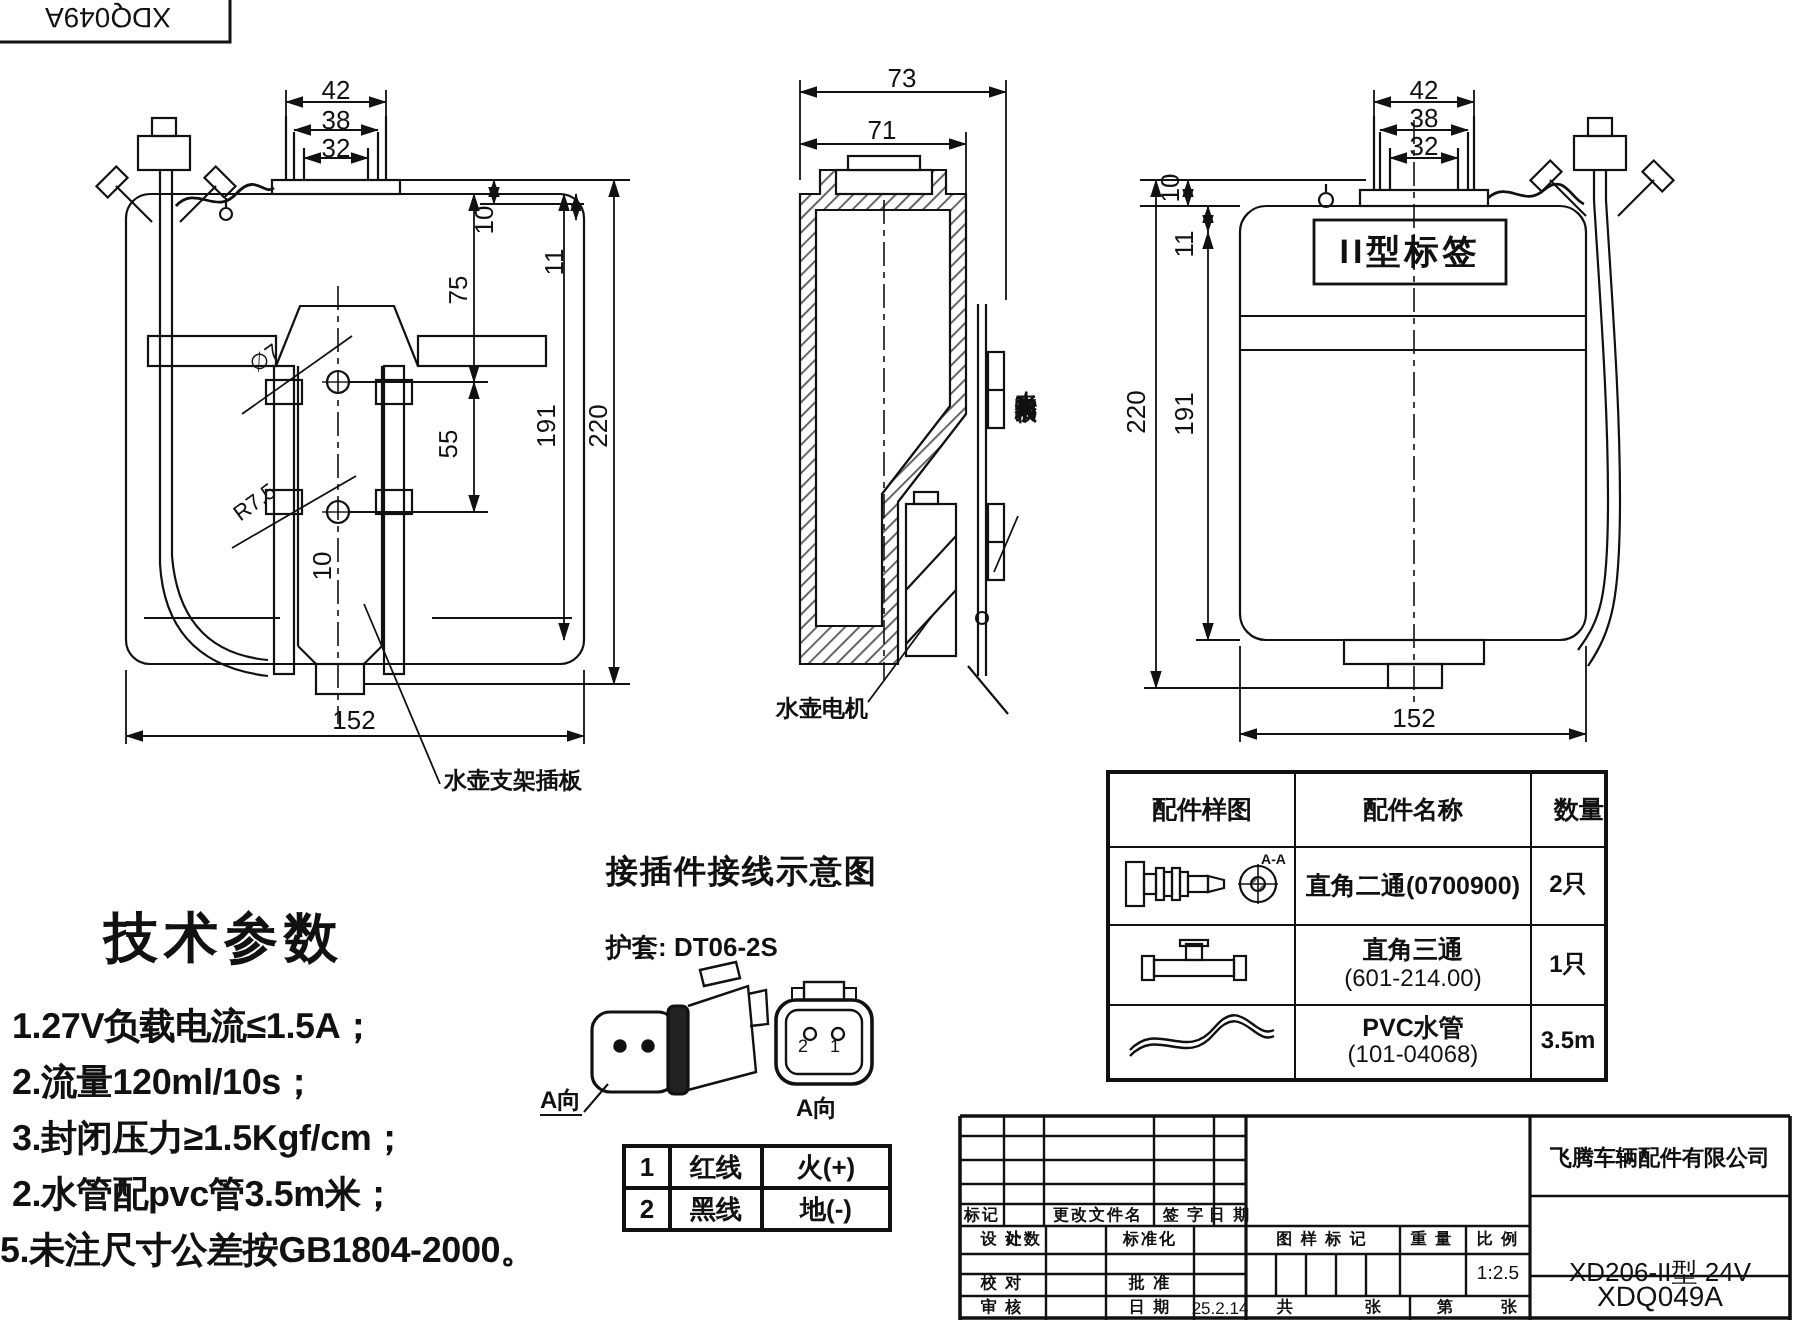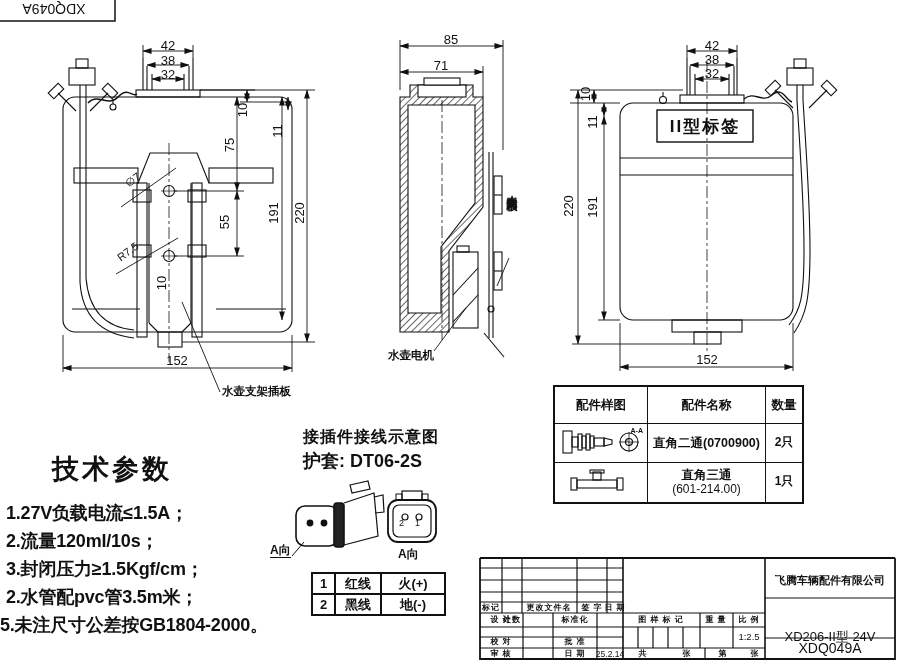--- a/index.html
+++ b/index.html
@@ -279,21 +279,21 @@
 <div class="t v dim" style="left:229px;top:145px;">75</div>
 <div class="t v dim" style="left:224px;top:222px;">55</div>
 <div class="t v dim" style="left:273px;top:213px;">191</div>
 <div class="t v dim" style="left:299px;top:213px;">220</div>
 <div class="t ctr dim" style="left:177px;top:360px;">152</div>
 <div class="t v dim" style="left:161px;top:283px;">10</div>
 <div class="t d36 dims" style="left:133px;top:180px;">∅7</div>
 <div class="t d36 dims" style="left:128px;top:252px;">R7.5</div>
 <div class="t cjk" style="left:222px;top:386px;font-size:11.5px;">水壶支架插板</div>
 
-<div class="t ctr dim" style="left:451px;top:39px;">85</div>
+<div class="t ctr dim" style="left:451px;top:39px;">73</div>
 <div class="t ctr dim" style="left:441px;top:65px;">71</div>
 <div class="t vert-cjk" style="left:506px;top:186px;">水壶支架插板</div>
 <div class="t cjk" style="left:388px;top:350px;font-size:11.5px;">水壶电机</div>
 
 <div class="t ctr dim" style="left:712px;top:45px;">42</div>
 <div class="t ctr dim" style="left:712px;top:59px;">38</div>
 <div class="t ctr dim" style="left:712px;top:73px;">32</div>
 <div class="t v dim" style="left:585px;top:94px;">10</div>
 <div class="t v dim" style="left:592px;top:122px;">11</div>
 <div class="t v dim" style="left:592px;top:207px;">191</div>
@@ -302,21 +302,21 @@
 <div class="t ctr cjk" style="left:705px;top:126px;font-size:17px;letter-spacing:2px;">II型标签</div>
 
 <div class="t cjk" style="left:52px;top:456px;font-size:27px;letter-spacing:3px;">技术参数</div>
 <div class="t tech-item" style="left:6px;top:504px;">1.27V负载电流≤1.5A；</div>
 <div class="t tech-item" style="left:6px;top:532px;">2.流量120ml/10s；</div>
 <div class="t tech-item" style="left:6px;top:560px;">3.封闭压力≥1.5Kgf/cm；</div>
 <div class="t tech-item" style="left:6px;top:588px;">2.水管配pvc管3.5m米；</div>
 <div class="t tech-item" style="left:0;top:616px;">5.未注尺寸公差按GB1804-2000。</div>
 
 <div class="t cjk" style="left:303px;top:429px;font-size:16px;letter-spacing:1px;">接插件接线示意图</div>
-<div class="t cjk" style="left:303px;top:452px;font-size:18px;">护套: DT06-2S</div>
+<div class="t cjk" style="left:303px;top:467px;font-size:13px;">护套: DT06-2S</div>
 <div class="t cjk underline" style="left:270px;top:544px;font-size:12px;">A向</div>
 <div class="t cjk" style="left:398px;top:548px;font-size:12px;">A向</div>
 <div class="t" style="left:399px;top:519px;font-size:9px;">2</div>
 <div class="t" style="left:415px;top:519px;font-size:9px;">1</div>
 
 <table class="wire-table">
   <tbody>
       <tr>
     <td style="width:21px;">1</td>
     <td style="width:44px;">红线</td>
@@ -328,21 +328,21 @@
     <td>地(-)</td>
   </tr>
 </tbody>
   </table>
 
 <table class="parts-table">
   <tbody>
       <tr>
     <th style="width:92px;">配件样图</th>
     <th style="width:117px;">配件名称</th>
-    <th style="width:36px;">数量</th>
+    <th style="width:36px;text-align:right;">数量</th>
   </tr>
   <tr style="height:39px;">
     <td class="icon-cell">
       <span class="aa-label">A-A</span>
       <svg width="88" height="34" viewBox="0 0 88 34" style="position:static;">
         <g stroke="#111" fill="none" stroke-width="1.1">
           <rect x="6" y="6" width="9" height="22"></rect>
               <rect x="15" y="12" width="6" height="10"></rect>
           <rect x="21" y="9" width="4" height="16"></rect>
               <rect x="25" y="11" width="4" height="12"></rect>
@@ -374,20 +374,35 @@
               <rect x="60" y="10" width="6" height="12"></rect>
         </g>
       </svg>
     </td>
     <td>
           <div class="pt-name">直角三通</div>
           <div class="pt-code">(601-214.00)</div>
         </td>
     <td class="pt-name">1只</td>
   </tr>
+  <tr style="height:37px;">
+    <td>
+      <svg width="88" height="28" viewBox="0 0 88 28" style="position:static;">
+        <g stroke="#111" fill="none" stroke-width="1.2">
+          <path d="M8,20 C22,5 36,26 50,9 S70,15 80,10"></path>
+          <path d="M8,23 C22,8 36,29 50,12 S70,18 80,13"></path>
+        </g>
+      </svg>
+    </td>
+    <td>
+          <div class="pt-name">PVC水管</div>
+          <div class="pt-code">(101-04068)</div>
+        </td>
+    <td class="pt-name">3.5m</td>
+  </tr>
 </tbody>
   </table>
 
 <div class="t ctr tb-lab" style="left:491px;top:608px;">标记</div>
 <div class="t ctr tb-lab" style="left:512px;top:620px;text-align:center;">处数</div>
 <div class="t ctr tb-lab" style="left:549px;top:608px;">更改文件名</div>
 <div class="t ctr tb-lab" style="left:592px;top:608px;">签 字</div>
 <div class="t ctr tb-lab" style="left:615px;top:608px;">日 期</div>
 <div class="t ctr tb-lab" style="left:501px;top:620px;">设 计</div>
 <div class="t ctr tb-lab" style="left:575px;top:620px;">标准化</div>

